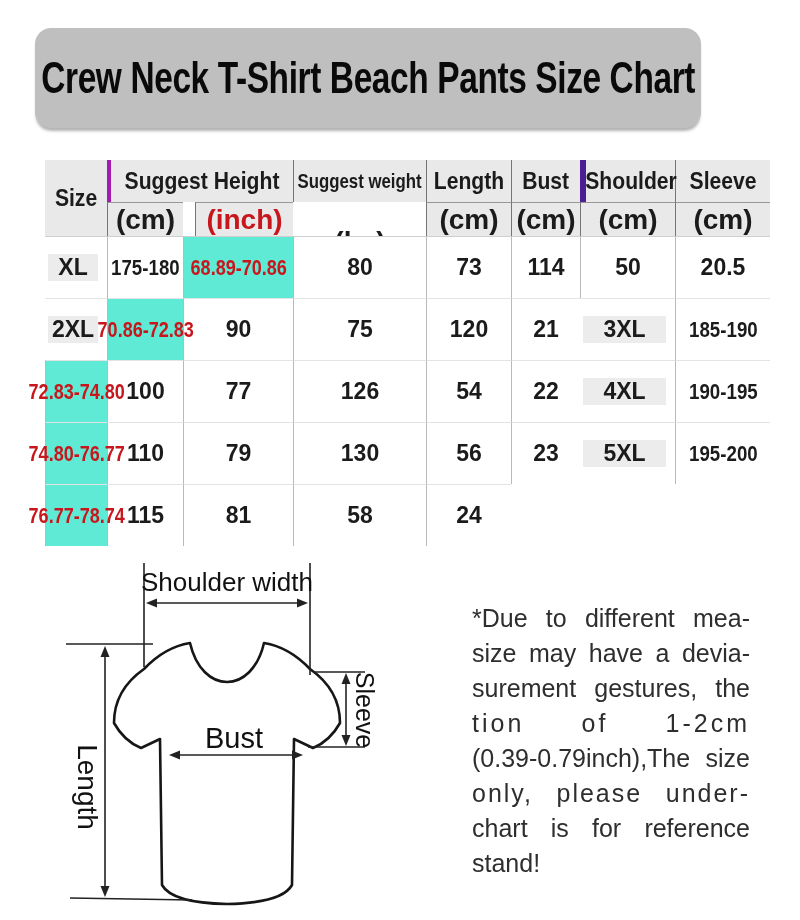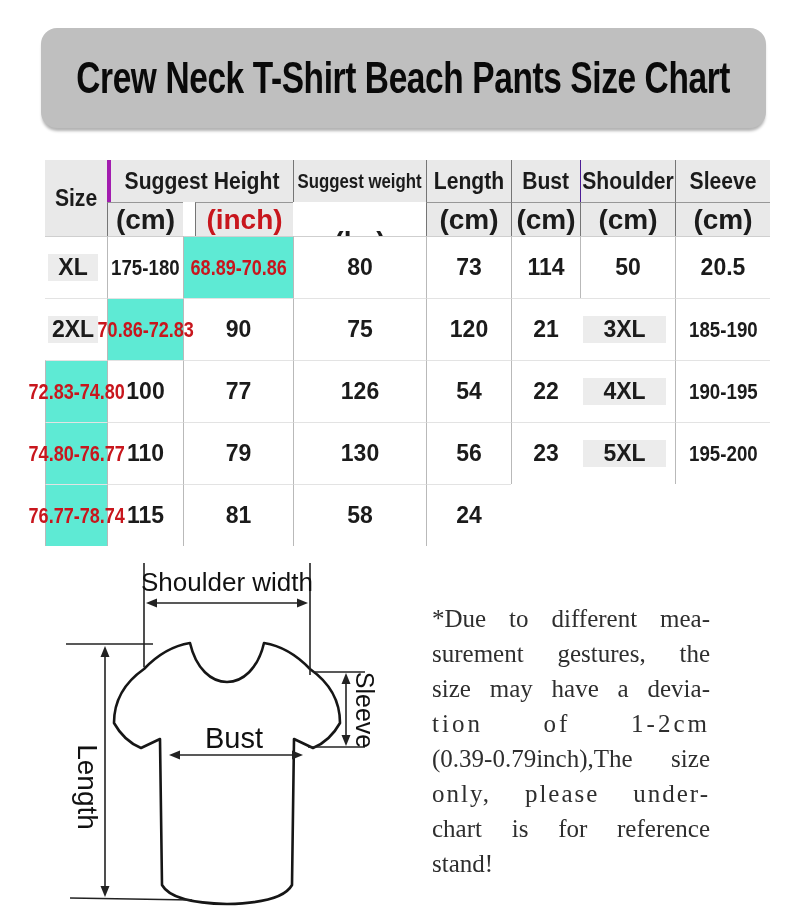--- a/index.html
+++ b/index.html
@@ -3,25 +3,24 @@
 <meta charset="utf-8">
 <style>
   html,body { margin:0; padding:0; }
   body {
     width:800px; height:920px; position:relative; background:#ffffff;
     font-family:"Liberation Sans", sans-serif; overflow:hidden;
   }
 
   
   .banner {
-    position:absolute; left:35px; top:28px; width:725px; height:100px;
+    position:absolute; left:35px; top:28px; width:666px; height:100px;
     background:#bfbfbf; border-radius:16px;
     display:flex; align-items:center; justify-content:center;
     box-shadow:0 4px 3px -1px rgba(0,0,0,.30);
-    margin-left:6px;
   }
   .banner-text {
     display:inline-block; white-space:nowrap;
     font-weight:bold; font-size:44px; letter-spacing:-0.5px; color:#0a0a0a;
     transform:scaleX(.76); transform-origin:center;
   }
 
   
   .size-table {
     position:absolute; left:45px; top:160px; width:725px;
@@ -34,21 +33,21 @@
     background:#e9e9e9; display:flex; align-items:center; justify-content:center;
     font-weight:bold; font-size:24px;
   }
   .hc .cnd { display:inline-block; white-space:nowrap; transform:scaleX(.88); }
   .hc.h-size    { grid-area:1 / 1 / 3 / 2; }
   .hc.h-sheight { grid-area:1 / 2 / 2 / 4; border-left:4px solid #a21caf; }
   .hc.h-sweight { grid-area:1 / 4 / 2 / 5; border-left:1px solid #757575; }
   .hc.h-sweight .cnd { font-size:21px; transform:scaleX(.8); }
   .hc.h-length  { grid-area:1 / 5 / 2 / 6; border-left:1px solid #757575; }
   .hc.h-bust    { grid-area:1 / 6 / 2 / 7; border-left:1px solid #757575; }
-  .hc.h-shoulder{ grid-area:1 / 7 / 2 / 8; border-left:1px solid #4c1d95; }
+  .hc.h-shoulder{ grid-area:1 / 7 / 2 / 8; border-left:6px solid #4c1d95; }
   .hc.h-sleeve  { grid-area:1 / 8 / 2 / 9; border-left:1px solid #757575; }
   .uc {
     grid-row:2; background:#e9e9e9; border-top:1px solid #979797;
     display:flex; align-items:center; justify-content:center;
     font-weight:bold; font-size:28px;
   }
   .uc.c2 { grid-column:2; border-left:1px solid #757575; }
   .uc.c3 { grid-column:3; border-left:1px solid #757575; color:#c8161d;margin-left:12px; }
   .uc.c4 { grid-column:4; border-left:1px solid #757575;margin-top:39px; }
   .uc.c5 { grid-column:5; border-left:1px solid #757575; }
@@ -71,22 +70,22 @@
     flex:1; margin:8px 9px 8px 3px; background:#ececec;
     display:flex; align-items:center; justify-content:center;
   }
 
   
   .diagram { position:absolute; left:40px; top:555px; width:420px; height:365px; }
   .diagram text { fill:#111; font-family:"Liberation Sans", sans-serif; }
 
   
   .note {
-    position:absolute; left:432px; top:601px; width:278px;
-    font-size:25px; line-height:35px; color:#2e2e2e;font-family:Liberation Serif, serif;
+    position:absolute; left:472px; top:601px; width:278px;
+    font-size:25px; line-height:35px; color:#2e2e2e;
   }
   .note-line { text-align:justify; text-align-last:justify; }
   .note-line.spread  { letter-spacing:3px; }
   .note-line.spread2 { letter-spacing:2px; }
   .note-line.last { text-align-last:left; letter-spacing:0; }
 </style>
 </head>
 <body>
 
 <div class="banner">
@@ -280,20 +279,20 @@
   <line x1="273" y1="117" x2="325" y2="117" stroke="#222" stroke-width="1.6"></line>
   <line x1="268" y1="192" x2="325" y2="192" stroke="#222" stroke-width="1.6"></line>
   <line x1="306" y1="127" x2="306" y2="182" stroke="#222" stroke-width="1.6"></line>
   <polygon points="306,118 301.5,129 310.5,129" fill="#222"></polygon>
   <polygon points="306,191 301.5,180 310.5,180" fill="#222"></polygon>
   <text x="316" y="155" text-anchor="middle" font-size="25" transform="rotate(90 316 155)">Sleeve</text>
 </svg>
 
 <div class="note">
   <div class="note-line">*Due to different mea-</div>
+  <div class="note-line">size may have a devia-</div>
   <div class="note-line">surement gestures, the</div>
-  <div class="note-line">size may have a devia-</div>
   <div class="note-line spread">tion of 1-2cm</div>
   <div class="note-line">(0.39-0.79inch),The size</div>
   <div class="note-line spread2">only, please under-</div>
   <div class="note-line">chart is for reference</div>
   <div class="note-line last">stand!</div>
 </div>
 
 </body></html>

